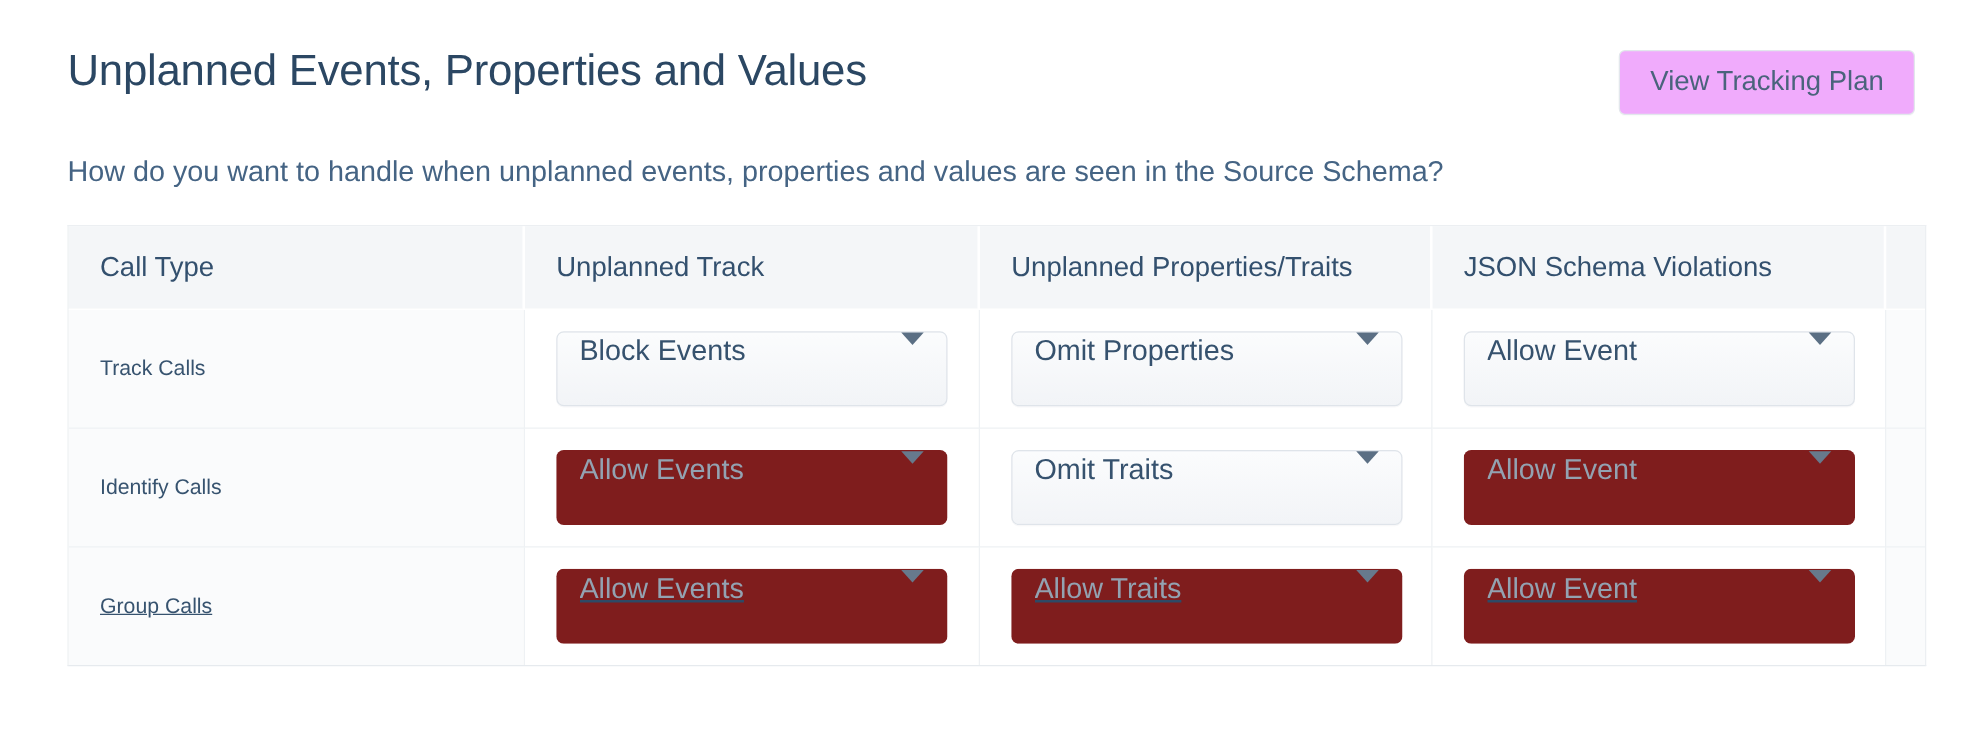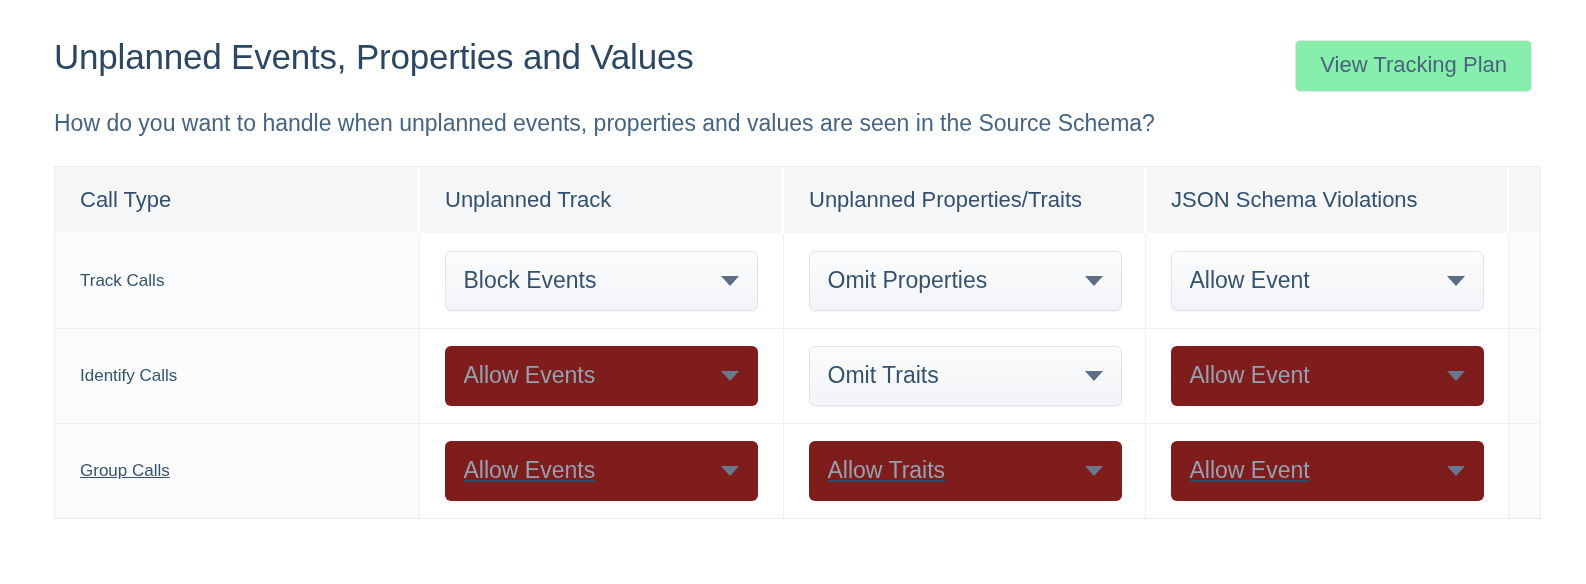--- a/index.html
+++ b/index.html
@@ -38,31 +38,31 @@
     letter-spacing: -0.2px;
     margin: 0;
     white-space: nowrap;
   }
   .view-plan-button {
     margin-top: 4px;
     padding: 11px 24px 13px 24px;
     font-size: 22px;
     line-height: 26px;
     color: #4a637c;
-    background: #86efac;
+    background: #f0abfc;
     border: 1px solid #e2e7ec;
     border-radius: 5px;
     cursor: pointer;
     white-space: nowrap;
     font-family: "Liberation Sans", sans-serif;
     box-shadow: 0 1px 0 rgba(20,40,70,0.02);
   }
 
   .subtitle {
-    margin-top: 16px;
+    margin-top: 30px;
     font-size: 23px;
     line-height: 30px;
     color: #456484;
     font-weight: 400;
   }
 
   
   .table-wrap {
     margin-top: 28px;
     width: 1487px;
@@ -127,21 +127,20 @@
   .tbl tbody td.select-cell { padding-left: 25px; }
 
   
   .select {
     position: relative;
     width: 313px;
     height: 60px;
     box-sizing: border-box;
     border-radius: 6px;
     display: flex;
-    align-items: center;
     padding: 0 18px;
     font-size: 23px;
     line-height: 29px;
     user-select: none;
   }
   .select.enabled {
     background: linear-gradient(#fbfcfd, #f2f4f7);
     border: 1px solid #dfe4ea;
     color: #36526e;
     cursor: pointer;

